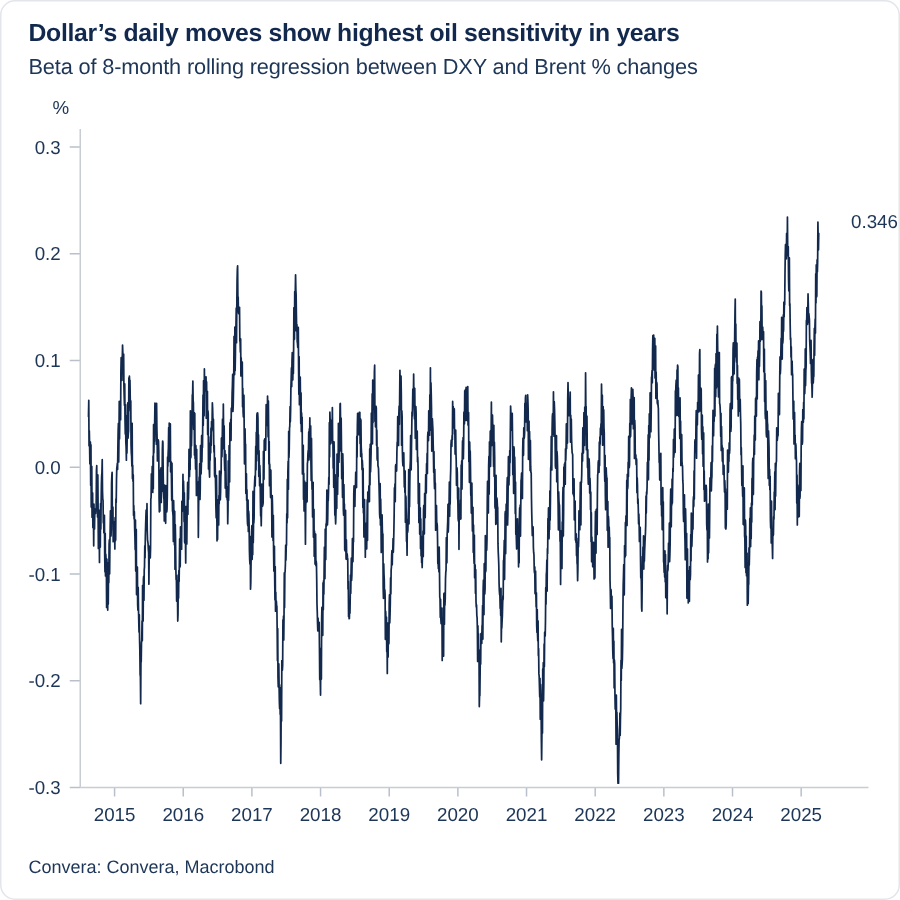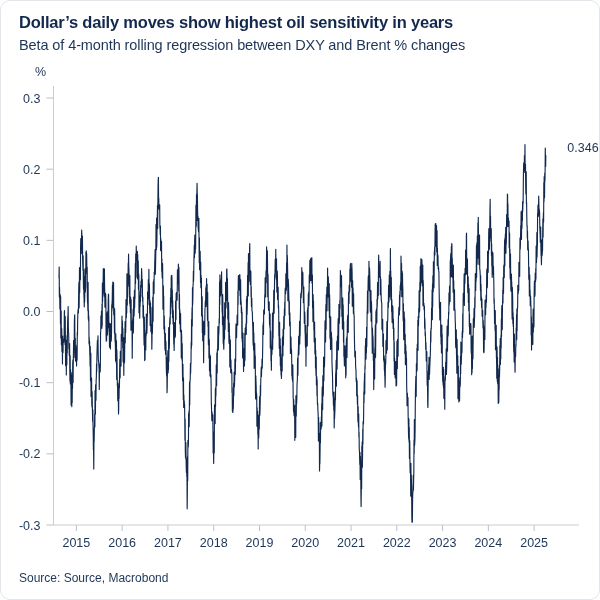--- a/index.html
+++ b/index.html
@@ -94,21 +94,21 @@
     color: #1d3557;
     white-space: nowrap;
   }
 </style>
 </head>
 <body>
 
 <div id="figure">
 
   <div id="title">Dollar’s daily moves show highest oil sensitivity in years</div>
-  <div id="subtitle">Beta of 4-month rolling regression between DXY and Brent % changes</div>
+  <div id="subtitle">Beta of 8-month rolling regression between DXY and Brent % changes</div>
   <div id="unit-label">%</div>
 
   <svg id="plot-svg" width="600" height="600">
     <g id="y-ticks">
         <line x1="45.5" x2="52.5" y1="97" y2="97" class="tick-mark"></line>
         <text x="39.5" y="101.5" class="ytick-label">0.3</text>
         <line x1="45.5" x2="52.5" y1="168.16666666666666" y2="168.16666666666666" class="tick-mark"></line>
         <text x="39.5" y="172.66666666666666" class="ytick-label">0.2</text>
         <line x1="45.5" x2="52.5" y1="239.33333333333331" y2="239.33333333333331" class="tick-mark"></line>
         <text x="39.5" y="243.83333333333331" class="ytick-label">0.1</text>
@@ -147,14 +147,14 @@
       </g>
     <line id="y-axis" class="axis-line" x1="52.5" x2="52.5" y1="85" y2="524"></line>
     <line id="x-axis" class="axis-line" x1="52.5" x2="578" y1="524" y2="524"></line>
     <g id="series-group">
         <path d="M57.99 276.70 L58.18 265.95 L58.36 296.10 L58.54 286.22 L58.73 295.42 L58.91 308.08 L59.09 307.86 L59.27 293.76 L59.46 322.47 L59.64 295.55 L59.82 336.77 L60.01 337.34 L60.19 309.88 L60.37 343.84 L60.56 331.70 L60.74 327.62 L60.92 350.61 L61.11 335.64 L61.29 340.94 L61.47 362.91 L61.65 335.12 L61.84 351.51 L62.02 351.58 L62.20 338.30 L62.39 338.50 L62.57 340.94 L62.75 341.30 L62.94 337.99 L63.12 338.24 L63.30 312.75 L63.49 309.47 L63.67 332.31 L63.85 320.42 L64.03 343.58 L64.22 315.63 L64.40 338.07 L64.58 364.62 L64.77 359.82 L64.95 352.12 L65.13 353.99 L65.32 373.95 L65.50 339.00 L65.68 355.29 L65.87 363.73 L66.05 334.67 L66.23 351.68 L66.41 334.77 L66.60 321.93 L66.78 316.06 L66.96 314.01 L67.15 305.45 L67.33 326.11 L67.51 331.56 L67.70 332.74 L67.88 347.44 L68.06 343.11 L68.25 354.17 L68.43 343.62 L68.61 342.57 L68.80 368.68 L68.98 380.12 L69.16 354.59 L69.34 382.94 L69.53 368.60 L69.71 372.44 L69.89 372.85 L70.08 403.98 L70.26 371.76 L70.44 381.35 L70.63 393.34 L70.81 405.73 L70.99 383.93 L71.18 401.61 L71.36 374.00 L71.54 387.29 L71.72 362.11 L71.91 358.94 L72.09 381.51 L72.27 361.77 L72.46 350.78 L72.64 339.57 L72.82 349.81 L73.01 356.37 L73.19 351.59 L73.37 321.34 L73.56 316.01 L73.74 313.87 L73.92 347.96 L74.10 344.63 L74.29 337.14 L74.47 360.08 L74.65 354.43 L74.84 352.15 L75.02 347.06 L75.20 349.22 L75.39 353.40 L75.57 364.95 L75.75 344.11 L75.94 359.64 L76.12 358.52 L76.30 331.65 L76.48 334.17 L76.67 318.83 L76.85 311.48 L77.03 309.88 L77.22 307.95 L77.40 311.97 L77.58 297.95 L77.77 286.23 L77.95 281.19 L78.13 306.99 L78.32 291.55 L78.50 266.56 L78.68 291.53 L78.87 275.33 L79.05 267.72 L79.23 267.89 L79.41 278.76 L79.60 246.70 L79.78 237.48 L79.96 249.30 L80.15 240.34 L80.33 252.57 L80.51 239.10 L80.70 229.03 L80.88 234.07 L81.06 236.91 L81.25 241.43 L81.43 235.04 L81.61 256.34 L81.79 263.50 L81.98 269.23 L82.16 254.88 L82.34 278.57 L82.53 288.34 L82.71 268.79 L82.89 293.58 L83.08 297.28 L83.26 305.83 L83.44 276.17 L83.63 301.05 L83.81 288.63 L83.99 290.19 L84.17 267.65 L84.36 291.09 L84.54 288.08 L84.72 286.10 L84.91 250.98 L85.09 261.28 L85.27 249.81 L85.46 253.99 L85.64 252.51 L85.82 264.48 L86.01 272.76 L86.19 266.24 L86.37 295.82 L86.55 300.88 L86.74 303.37 L86.92 309.66 L87.10 281.24 L87.29 318.06 L87.47 309.25 L87.65 319.89 L87.84 315.60 L88.02 342.44 L88.20 336.07 L88.39 344.78 L88.57 340.12 L88.75 350.43 L88.94 356.41 L89.12 365.29 L89.30 345.69 L89.48 379.66 L89.67 365.62 L89.85 351.99 L90.03 395.40 L90.22 394.74 L90.40 395.13 L90.58 377.12 L90.77 402.18 L90.95 405.80 L91.13 390.64 L91.32 404.51 L91.50 412.63 L91.68 420.38 L91.86 408.79 L92.05 425.32 L92.23 432.68 L92.41 448.75 L92.60 450.02 L92.78 468.09 L92.96 439.87 L93.15 440.18 L93.33 427.17 L93.51 426.22 L93.70 413.07 L93.88 426.01 L94.06 389.23 L94.24 411.41 L94.43 413.11 L94.61 385.10 L94.79 383.29 L94.98 399.15 L95.16 378.82 L95.34 376.93 L95.53 362.87 L95.71 370.85 L95.89 356.66 L96.08 349.76 L96.26 343.63 L96.44 339.02 L96.62 349.19 L96.81 352.23 L96.99 334.78 L97.17 352.44 L97.36 358.97 L97.54 360.14 L97.72 361.66 L97.91 365.69 L98.09 367.51 L98.27 388.42 L98.46 370.00 L98.64 368.74 L98.82 363.14 L99.01 364.27 L99.19 370.91 L99.37 364.44 L99.55 331.77 L99.74 330.57 L99.92 314.91 L100.10 325.84 L100.29 323.87 L100.47 309.98 L100.65 322.07 L100.84 327.30 L101.02 303.03 L101.20 324.71 L101.39 282.15 L101.57 300.83 L101.75 292.79 L101.93 293.09 L102.12 280.74 L102.30 267.67 L102.48 276.39 L102.67 274.16 L102.85 275.96 L103.03 278.08 L103.22 295.15 L103.40 267.89 L103.58 284.13 L103.77 292.18 L103.95 306.29 L104.13 301.87 L104.31 301.66 L104.50 292.25 L104.68 293.29 L104.86 299.79 L105.05 331.24 L105.23 340.22 L105.41 331.11 L105.60 339.61 L105.78 313.59 L105.96 312.44 L106.15 313.47 L106.33 310.84 L106.51 333.99 L106.69 311.00 L106.88 326.65 L107.06 318.76 L107.24 299.09 L107.43 293.02 L107.61 293.88 L107.79 314.51 L107.98 326.23 L108.16 330.59 L108.34 331.97 L108.53 346.28 L108.71 322.44 L108.89 323.70 L109.08 344.13 L109.26 344.47 L109.44 347.88 L109.62 322.79 L109.81 330.12 L109.99 330.93 L110.17 340.23 L110.36 338.43 L110.54 329.17 L110.72 303.73 L110.91 309.89 L111.09 301.58 L111.27 297.57 L111.46 284.07 L111.64 306.66 L111.82 281.03 L112.00 288.15 L112.19 292.09 L112.37 294.09 L112.55 281.59 L112.74 313.57 L112.92 307.87 L113.10 306.87 L113.29 318.24 L113.47 332.36 L113.65 307.80 L113.84 328.36 L114.02 339.59 L114.20 340.60 L114.38 342.91 L114.57 359.95 L114.75 332.81 L114.93 341.26 L115.12 340.21 L115.30 362.23 L115.48 339.90 L115.67 378.47 L115.85 348.79 L116.03 358.11 L116.22 376.86 L116.40 385.31 L116.58 382.66 L116.76 399.69 L116.95 385.89 L117.13 396.88 L117.31 393.42 L117.50 413.02 L117.68 408.42 L117.86 382.28 L118.05 397.58 L118.23 379.46 L118.41 386.74 L118.60 373.01 L118.78 358.31 L118.96 377.05 L119.15 376.29 L119.33 350.31 L119.51 360.46 L119.69 351.62 L119.88 350.24 L120.06 365.10 L120.24 333.25 L120.43 340.22 L120.61 333.58 L120.79 339.44 L120.98 315.19 L121.16 338.33 L121.34 319.74 L121.53 327.24 L121.71 346.62 L121.89 327.51 L122.07 360.39 L122.26 360.95 L122.44 336.51 L122.62 356.80 L122.81 374.31 L122.99 351.06 L123.17 336.71 L123.36 349.01 L123.54 361.63 L123.72 343.35 L123.91 332.82 L124.09 320.63 L124.27 341.85 L124.45 322.50 L124.64 331.82 L124.82 323.24 L125.00 298.55 L125.19 301.97 L125.37 316.64 L125.55 300.05 L125.74 312.01 L125.92 272.83 L126.10 301.57 L126.29 304.11 L126.47 280.50 L126.65 296.23 L126.83 286.82 L127.02 277.45 L127.20 262.21 L127.38 264.73 L127.57 253.08 L127.75 265.84 L127.93 267.64 L128.12 285.18 L128.30 279.32 L128.48 274.09 L128.67 302.35 L128.85 274.54 L129.03 304.69 L129.22 302.25 L129.40 311.66 L129.58 296.08 L129.76 308.19 L129.95 329.28 L130.13 298.52 L130.31 326.20 L130.50 322.49 L130.68 326.21 L130.86 325.87 L131.05 320.40 L131.23 357.18 L131.41 337.96 L131.60 323.24 L131.78 317.09 L131.96 319.24 L132.14 308.15 L132.33 331.96 L132.51 324.28 L132.69 296.01 L132.88 312.02 L133.06 315.00 L133.24 308.97 L133.43 289.43 L133.61 306.82 L133.79 296.10 L133.98 297.38 L134.16 281.24 L134.34 262.39 L134.52 282.53 L134.71 252.80 L134.89 276.02 L135.07 276.17 L135.26 244.96 L135.44 259.08 L135.62 259.67 L135.81 250.87 L135.99 253.21 L136.17 253.23 L136.36 250.32 L136.54 277.83 L136.72 253.50 L136.90 269.67 L137.09 263.98 L137.27 259.83 L137.45 288.61 L137.64 272.89 L137.82 275.03 L138.00 311.63 L138.19 290.17 L138.37 304.21 L138.55 313.11 L138.74 317.11 L138.92 297.60 L139.10 305.61 L139.29 294.46 L139.47 300.78 L139.65 284.37 L139.83 295.80 L140.02 280.00 L140.20 286.25 L140.38 281.11 L140.57 267.59 L140.75 271.25 L140.93 278.40 L141.12 278.27 L141.30 278.76 L141.48 293.96 L141.67 300.33 L141.85 296.08 L142.03 315.56 L142.21 316.92 L142.40 304.27 L142.58 315.53 L142.76 324.49 L142.95 337.64 L143.13 344.12 L143.31 316.08 L143.50 331.21 L143.68 359.56 L143.86 346.92 L144.05 358.44 L144.23 336.83 L144.41 336.91 L144.59 332.07 L144.78 348.95 L144.96 329.42 L145.14 334.91 L145.33 313.12 L145.51 317.97 L145.69 314.94 L145.88 332.22 L146.06 327.03 L146.24 316.44 L146.43 314.04 L146.61 291.12 L146.79 299.68 L146.97 303.55 L147.16 293.75 L147.34 278.47 L147.52 293.63 L147.71 298.02 L147.89 268.33 L148.07 287.52 L148.26 292.34 L148.44 282.94 L148.62 305.55 L148.81 312.45 L148.99 299.45 L149.17 324.38 L149.36 322.01 L149.54 301.94 L149.72 319.74 L149.90 330.37 L150.09 330.16 L150.27 326.13 L150.45 332.16 L150.64 323.39 L150.82 348.16 L151.00 339.10 L151.19 306.23 L151.37 332.56 L151.55 324.97 L151.74 296.05 L151.92 318.03 L152.10 320.32 L152.28 280.90 L152.47 290.32 L152.65 292.35 L152.83 278.57 L153.02 292.57 L153.20 271.10 L153.38 272.58 L153.57 271.99 L153.75 260.89 L153.93 256.60 L154.12 248.52 L154.30 273.33 L154.48 269.07 L154.66 258.87 L154.85 248.97 L155.03 223.32 L155.21 234.57 L155.40 248.73 L155.58 217.02 L155.76 246.02 L155.95 234.91 L156.13 219.52 L156.31 216.12 L156.50 204.33 L156.68 227.48 L156.86 204.61 L157.04 186.32 L157.23 178.60 L157.41 176.23 L157.59 198.67 L157.78 197.08 L157.96 206.73 L158.14 208.16 L158.33 207.98 L158.51 207.36 L158.69 203.85 L158.88 226.30 L159.06 226.60 L159.24 233.58 L159.43 224.96 L159.61 249.60 L159.79 237.51 L159.97 244.84 L160.16 242.69 L160.34 247.94 L160.52 240.43 L160.71 270.21 L160.89 257.84 L161.07 273.63 L161.26 277.03 L161.44 263.09 L161.62 262.59 L161.81 287.78 L161.99 308.21 L162.17 292.48 L162.35 284.83 L162.54 295.00 L162.72 295.25 L162.90 327.87 L163.09 315.00 L163.27 314.83 L163.45 332.51 L163.64 325.55 L163.82 342.69 L164.00 348.00 L164.19 349.40 L164.37 332.47 L164.55 353.31 L164.73 339.80 L164.92 341.97 L165.10 350.62 L165.28 365.81 L165.47 372.29 L165.65 375.08 L165.83 356.73 L166.02 391.80 L166.20 387.30 L166.38 373.52 L166.57 367.39 L166.75 354.03 L166.93 349.46 L167.11 371.85 L167.30 359.54 L167.48 368.66 L167.66 326.59 L167.85 360.61 L168.03 346.46 L168.21 347.83 L168.40 344.14 L168.58 324.48 L168.76 320.40 L168.95 316.35 L169.13 323.07 L169.31 312.70 L169.50 296.58 L169.68 312.14 L169.86 287.23 L170.04 306.11 L170.23 276.29 L170.41 274.47 L170.59 287.56 L170.78 274.30 L170.96 277.72 L171.14 301.69 L171.33 288.93 L171.51 316.52 L171.69 299.48 L171.88 308.51 L172.06 322.77 L172.24 309.44 L172.42 316.17 L172.61 333.71 L172.79 343.02 L172.97 340.01 L173.16 349.48 L173.34 338.31 L173.52 321.66 L173.71 328.75 L173.89 336.58 L174.07 336.29 L174.26 335.38 L174.44 334.11 L174.62 299.84 L174.80 316.28 L174.99 318.61 L175.17 292.40 L175.35 295.32 L175.54 291.55 L175.72 293.55 L175.90 294.50 L176.09 299.15 L176.27 287.80 L176.45 268.79 L176.64 275.24 L176.82 280.25 L177.00 281.29 L177.18 282.57 L177.37 263.00 L177.55 272.61 L177.73 290.11 L177.92 266.27 L178.10 286.64 L178.28 308.11 L178.47 293.41 L178.65 322.76 L178.83 308.49 L179.02 317.55 L179.20 321.39 L179.38 330.45 L179.57 312.45 L179.75 331.07 L179.93 330.60 L180.11 332.44 L180.30 356.95 L180.48 329.37 L180.66 335.79 L180.85 347.89 L181.03 359.36 L181.21 342.54 L181.40 366.82 L181.58 379.68 L181.76 376.36 L181.95 363.25 L182.13 384.75 L182.31 398.75 L182.49 376.79 L182.68 406.43 L182.86 393.92 L183.04 405.78 L183.23 399.74 L183.41 402.65 L183.59 403.34 L183.78 419.32 L183.96 439.30 L184.14 418.00 L184.33 450.73 L184.51 456.86 L184.69 448.31 L184.87 441.61 L185.06 456.23 L185.24 466.58 L185.42 471.44 L185.61 457.35 L185.79 475.16 L185.97 467.27 L186.16 507.86 L186.34 493.31 L186.52 455.60 L186.71 479.73 L186.89 439.36 L187.07 441.36 L187.25 445.86 L187.44 442.52 L187.62 412.27 L187.80 425.37 L187.99 409.77 L188.17 425.67 L188.35 409.77 L188.54 380.92 L188.72 403.99 L188.90 381.21 L189.09 379.95 L189.27 374.91 L189.45 362.37 L189.64 372.27 L189.82 362.88 L190.00 362.40 L190.18 341.52 L190.37 347.46 L190.55 318.57 L190.73 344.14 L190.92 313.79 L191.10 306.53 L191.28 325.11 L191.47 286.53 L191.65 304.04 L191.83 298.13 L192.02 284.49 L192.20 283.16 L192.38 270.12 L192.56 280.16 L192.75 272.11 L192.93 258.34 L193.11 252.36 L193.30 244.20 L193.48 256.68 L193.66 239.66 L193.85 234.05 L194.03 246.78 L194.21 252.22 L194.40 236.24 L194.58 247.95 L194.76 230.31 L194.94 204.13 L195.13 222.84 L195.31 225.27 L195.49 193.39 L195.68 219.43 L195.86 193.71 L196.04 182.26 L196.23 192.00 L196.41 195.44 L196.59 208.87 L196.78 219.67 L196.96 215.34 L197.14 226.76 L197.32 227.98 L197.51 230.69 L197.69 225.75 L197.87 217.27 L198.06 244.37 L198.24 261.78 L198.42 236.80 L198.61 268.77 L198.79 251.63 L198.97 250.37 L199.16 250.35 L199.34 267.47 L199.52 281.38 L199.71 260.95 L199.89 286.67 L200.07 274.32 L200.25 281.85 L200.44 277.16 L200.62 314.99 L200.80 307.38 L200.99 310.14 L201.17 295.86 L201.35 331.75 L201.54 314.61 L201.72 339.64 L201.90 333.41 L202.09 319.82 L202.27 331.86 L202.45 339.78 L202.63 361.78 L202.82 335.90 L203.00 332.95 L203.18 320.86 L203.37 332.47 L203.55 329.81 L203.73 333.57 L203.92 308.16 L204.10 306.88 L204.28 301.64 L204.47 299.37 L204.65 299.54 L204.83 286.95 L205.01 305.51 L205.20 284.95 L205.38 295.02 L205.56 277.62 L205.75 303.49 L205.93 286.74 L206.11 282.95 L206.30 307.98 L206.48 319.34 L206.66 291.27 L206.85 312.62 L207.03 325.21 L207.21 321.91 L207.39 343.66 L207.58 320.65 L207.76 320.59 L207.94 357.01 L208.13 350.39 L208.31 338.56 L208.49 369.79 L208.68 353.13 L208.86 361.72 L209.04 375.02 L209.23 374.95 L209.41 355.08 L209.59 376.05 L209.78 373.15 L209.96 374.53 L210.14 384.77 L210.32 401.62 L210.51 406.92 L210.69 414.45 L210.87 419.66 L211.06 411.11 L211.24 419.47 L211.42 418.77 L211.61 419.22 L211.79 413.88 L211.97 430.62 L212.16 451.99 L212.34 431.17 L212.52 453.10 L212.70 462.37 L212.89 432.06 L213.07 444.65 L213.25 451.73 L213.44 411.36 L213.62 403.90 L213.80 417.85 L213.99 415.67 L214.17 422.57 L214.35 387.63 L214.54 405.52 L214.72 386.20 L214.90 394.93 L215.08 379.83 L215.27 363.81 L215.45 370.31 L215.63 384.74 L215.82 351.72 L216.00 364.96 L216.18 371.98 L216.37 348.30 L216.55 349.99 L216.73 345.01 L216.92 325.69 L217.10 337.31 L217.28 348.90 L217.46 345.33 L217.65 331.47 L217.83 332.88 L218.01 326.58 L218.20 317.23 L218.38 321.91 L218.56 280.80 L218.75 303.43 L218.93 273.81 L219.11 279.71 L219.30 286.34 L219.48 294.86 L219.66 289.98 L219.85 279.16 L220.03 280.06 L220.21 283.89 L220.39 292.19 L220.58 270.75 L220.76 294.34 L220.94 293.25 L221.13 310.99 L221.31 304.74 L221.49 323.80 L221.68 293.65 L221.86 301.68 L222.04 326.01 L222.23 342.33 L222.41 315.48 L222.59 343.48 L222.77 348.27 L222.96 341.02 L223.14 333.85 L223.32 327.03 L223.51 337.85 L223.69 301.74 L223.87 322.93 L224.06 328.45 L224.24 311.32 L224.42 316.67 L224.61 281.22 L224.79 285.55 L224.97 307.08 L225.15 297.41 L225.34 289.36 L225.52 285.44 L225.70 268.26 L225.89 267.97 L226.07 283.07 L226.25 299.58 L226.44 277.68 L226.62 294.30 L226.80 318.06 L226.99 317.51 L227.17 314.56 L227.35 330.51 L227.53 301.65 L227.72 310.59 L227.90 338.72 L228.08 342.50 L228.27 322.03 L228.45 338.55 L228.63 335.07 L228.82 365.73 L229.00 359.84 L229.18 366.32 L229.37 339.16 L229.55 362.70 L229.73 371.71 L229.92 358.84 L230.10 370.13 L230.28 371.90 L230.46 368.30 L230.65 370.75 L230.83 371.66 L231.01 391.58 L231.20 386.61 L231.38 410.02 L231.56 402.24 L231.75 411.45 L231.93 411.31 L232.11 400.95 L232.30 407.86 L232.48 397.40 L232.66 382.37 L232.84 394.50 L233.03 381.03 L233.21 371.12 L233.39 386.00 L233.58 382.45 L233.76 372.89 L233.94 358.10 L234.13 365.33 L234.31 373.37 L234.49 360.55 L234.68 360.09 L234.86 328.37 L235.04 322.95 L235.22 331.24 L235.41 334.17 L235.59 336.58 L235.77 324.60 L235.96 324.73 L236.14 313.99 L236.32 318.37 L236.51 322.32 L236.69 323.98 L236.87 289.97 L237.06 303.69 L237.24 282.56 L237.42 274.56 L237.60 279.65 L237.79 275.09 L237.97 280.48 L238.15 288.83 L238.34 283.78 L238.52 273.87 L238.70 288.39 L238.89 273.84 L239.07 294.74 L239.25 278.04 L239.44 303.29 L239.62 278.88 L239.80 296.93 L239.99 300.44 L240.17 301.62 L240.35 311.99 L240.53 305.92 L240.72 309.09 L240.90 337.18 L241.08 311.24 L241.27 340.82 L241.45 333.87 L241.63 356.95 L241.82 339.91 L242.00 332.02 L242.18 351.18 L242.37 348.74 L242.55 370.47 L242.73 349.20 L242.91 359.61 L243.10 347.70 L243.28 361.16 L243.46 364.95 L243.65 348.25 L243.83 332.20 L244.01 359.20 L244.20 327.03 L244.38 328.46 L244.56 333.69 L244.75 329.39 L244.93 322.83 L245.11 323.29 L245.29 333.36 L245.48 298.28 L245.66 322.22 L245.84 295.25 L246.03 313.59 L246.21 308.16 L246.39 300.43 L246.58 274.38 L246.76 295.12 L246.94 280.35 L247.13 261.58 L247.31 294.83 L247.49 252.47 L247.67 280.64 L247.86 253.86 L248.04 271.91 L248.22 265.43 L248.41 265.88 L248.59 246.93 L248.77 242.48 L248.96 279.91 L249.14 273.37 L249.32 283.57 L249.51 270.50 L249.69 269.85 L249.87 271.14 L250.06 295.82 L250.24 285.82 L250.42 304.70 L250.60 305.94 L250.79 297.16 L250.97 309.66 L251.15 310.15 L251.34 311.36 L251.52 318.27 L251.70 323.03 L251.89 331.26 L252.07 341.37 L252.25 344.39 L252.44 321.48 L252.62 348.94 L252.80 331.81 L252.98 343.76 L253.17 367.31 L253.35 354.25 L253.53 358.85 L253.72 342.27 L253.90 352.46 L254.08 355.98 L254.27 355.07 L254.45 390.97 L254.63 397.89 L254.82 374.84 L255.00 381.90 L255.18 385.45 L255.36 397.83 L255.55 392.17 L255.73 395.61 L255.91 425.24 L256.10 406.50 L256.28 411.29 L256.46 410.66 L256.65 410.40 L256.83 433.25 L257.01 420.49 L257.20 448.00 L257.38 414.41 L257.56 428.90 L257.74 436.93 L257.93 419.27 L258.11 428.28 L258.29 427.85 L258.48 401.15 L258.66 395.50 L258.84 414.29 L259.03 408.72 L259.21 400.81 L259.39 384.26 L259.58 394.82 L259.76 378.91 L259.94 377.27 L260.13 368.72 L260.31 366.11 L260.49 375.50 L260.67 366.84 L260.86 367.35 L261.04 358.07 L261.22 367.23 L261.41 360.57 L261.59 352.85 L261.77 342.09 L261.96 324.22 L262.14 329.78 L262.32 321.61 L262.51 333.40 L262.69 309.85 L262.87 308.81 L263.05 313.02 L263.24 309.76 L263.42 313.05 L263.60 300.54 L263.79 293.78 L263.97 295.54 L264.15 276.73 L264.34 281.83 L264.52 281.80 L264.70 295.95 L264.89 275.68 L265.07 269.77 L265.25 281.86 L265.43 265.14 L265.62 245.91 L265.80 258.84 L265.98 271.94 L266.17 260.71 L266.35 249.82 L266.53 261.44 L266.72 295.83 L266.90 272.83 L267.08 276.66 L267.27 299.60 L267.45 307.00 L267.63 309.54 L267.81 307.44 L268.00 301.83 L268.18 300.89 L268.36 312.43 L268.55 323.64 L268.73 312.53 L268.91 327.10 L269.10 313.07 L269.28 347.09 L269.46 329.57 L269.65 330.40 L269.83 344.88 L270.01 359.84 L270.20 356.56 L270.38 369.17 L270.56 345.40 L270.74 354.00 L270.93 352.70 L271.11 343.31 L271.29 337.35 L271.48 312.00 L271.66 348.21 L271.84 333.07 L272.03 336.79 L272.21 320.65 L272.39 310.73 L272.58 305.96 L272.76 289.35 L272.94 308.51 L273.12 312.19 L273.31 298.36 L273.49 285.85 L273.67 273.69 L273.86 276.47 L274.04 269.84 L274.22 258.33 L274.41 259.76 L274.59 265.93 L274.77 248.35 L274.96 267.66 L275.14 267.32 L275.32 278.24 L275.50 257.88 L275.69 279.25 L275.87 291.08 L276.05 272.23 L276.24 270.08 L276.42 274.45 L276.60 298.61 L276.79 288.83 L276.97 296.22 L277.15 286.34 L277.34 306.91 L277.52 303.82 L277.70 310.10 L277.88 334.70 L278.07 324.43 L278.25 347.31 L278.43 325.85 L278.62 321.35 L278.80 355.01 L278.98 338.97 L279.17 337.51 L279.35 364.60 L279.53 344.84 L279.72 369.54 L279.90 356.63 L280.08 373.93 L280.27 370.88 L280.45 377.39 L280.63 368.63 L280.81 369.98 L281.00 353.08 L281.18 370.00 L281.36 338.88 L281.55 335.95 L281.73 347.57 L281.91 354.88 L282.10 327.97 L282.28 336.49 L282.46 344.06 L282.65 326.46 L282.83 315.40 L283.01 320.15 L283.19 327.64 L283.38 308.13 L283.56 314.88 L283.74 301.27 L283.93 314.60 L284.11 290.15 L284.29 287.03 L284.48 287.09 L284.66 292.68 L284.84 272.86 L285.03 285.37 L285.21 278.24 L285.39 289.15 L285.57 262.19 L285.76 280.51 L285.94 244.18 L286.12 285.77 L286.31 254.21 L286.49 261.48 L286.67 271.10 L286.86 299.70 L287.04 285.96 L287.22 278.07 L287.41 281.89 L287.59 285.14 L287.77 294.30 L287.95 301.60 L288.14 313.85 L288.32 300.10 L288.50 318.96 L288.69 324.82 L288.87 311.88 L289.05 322.20 L289.24 321.14 L289.42 352.47 L289.60 345.78 L289.79 338.30 L289.97 336.07 L290.15 347.76 L290.34 347.77 L290.52 349.38 L290.70 358.49 L290.88 374.60 L291.07 372.60 L291.25 378.07 L291.43 365.08 L291.62 380.16 L291.80 363.81 L291.98 377.42 L292.17 396.91 L292.35 398.11 L292.53 410.52 L292.72 398.50 L292.90 411.80 L293.08 414.75 L293.26 410.34 L293.45 411.60 L293.63 404.36 L293.81 439.32 L294.00 410.70 L294.18 433.27 L294.36 436.19 L294.55 423.41 L294.73 436.36 L294.91 394.90 L295.10 394.50 L295.28 415.11 L295.46 394.99 L295.64 402.51 L295.83 398.17 L296.01 384.84 L296.19 380.52 L296.38 379.09 L296.56 357.42 L296.74 358.80 L296.93 374.15 L297.11 355.43 L297.29 351.37 L297.48 346.81 L297.66 335.22 L297.84 353.72 L298.02 348.68 L298.21 335.71 L298.39 334.10 L298.57 320.43 L298.76 343.08 L298.94 328.38 L299.12 335.04 L299.31 317.89 L299.49 311.64 L299.67 295.32 L299.86 292.38 L300.04 294.46 L300.22 296.64 L300.41 289.33 L300.59 292.13 L300.77 266.64 L300.95 278.56 L301.14 270.00 L301.32 283.32 L301.50 271.21 L301.69 284.25 L301.87 271.54 L302.05 288.32 L302.24 286.02 L302.42 301.68 L302.60 295.92 L302.79 285.72 L302.97 300.81 L303.15 306.61 L303.33 322.50 L303.52 322.24 L303.70 310.86 L303.88 314.46 L304.07 331.18 L304.25 332.92 L304.43 344.73 L304.62 346.43 L304.80 324.48 L304.98 365.21 L305.17 335.01 L305.35 339.61 L305.53 336.33 L305.71 337.15 L305.90 345.07 L306.08 332.33 L306.26 344.87 L306.45 309.02 L306.63 313.12 L306.81 306.21 L307.00 324.96 L307.18 305.82 L307.36 292.84 L307.55 303.94 L307.73 290.82 L307.91 304.80 L308.09 295.03 L308.28 273.82 L308.46 275.84 L308.64 281.57 L308.83 259.51 L309.01 260.94 L309.19 259.20 L309.38 258.59 L309.56 279.31 L309.74 257.32 L309.93 275.92 L310.11 262.34 L310.29 276.35 L310.48 279.38 L310.66 260.34 L310.84 256.67 L311.02 282.28 L311.21 274.75 L311.39 274.07 L311.57 306.73 L311.76 296.68 L311.94 320.57 L312.12 293.69 L312.31 305.08 L312.49 299.79 L312.67 311.97 L312.86 329.10 L313.04 328.68 L313.22 341.01 L313.40 335.83 L313.59 321.13 L313.77 340.07 L313.95 352.91 L314.14 350.95 L314.32 337.23 L314.50 367.12 L314.69 349.00 L314.87 368.24 L315.05 374.53 L315.24 355.72 L315.42 384.11 L315.60 377.77 L315.78 375.65 L315.97 394.57 L316.15 378.76 L316.33 399.84 L316.52 403.78 L316.70 402.29 L316.88 409.36 L317.07 410.76 L317.25 418.18 L317.43 439.96 L317.62 416.25 L317.80 431.35 L317.98 421.52 L318.16 436.99 L318.35 434.16 L318.53 470.02 L318.71 461.95 L318.90 462.79 L319.08 447.99 L319.26 432.17 L319.45 441.69 L319.63 421.38 L319.81 427.62 L320.00 423.13 L320.18 428.00 L320.36 416.46 L320.55 415.19 L320.73 402.69 L320.91 425.06 L321.09 392.59 L321.28 385.82 L321.46 398.09 L321.64 408.74 L321.83 374.81 L322.01 381.51 L322.19 395.04 L322.38 391.42 L322.56 356.11 L322.74 380.26 L322.93 379.10 L323.11 360.61 L323.29 364.69 L323.47 365.82 L323.66 358.48 L323.84 334.02 L324.02 319.89 L324.21 332.08 L324.39 334.98 L324.57 340.97 L324.76 309.89 L324.94 303.32 L325.12 328.34 L325.31 293.64 L325.49 295.17 L325.67 303.44 L325.85 286.44 L326.04 309.85 L326.22 295.72 L326.40 293.62 L326.59 267.00 L326.77 296.02 L326.95 279.76 L327.14 287.37 L327.32 275.73 L327.50 284.15 L327.69 288.27 L327.87 293.87 L328.05 309.84 L328.23 282.61 L328.42 316.52 L328.60 293.79 L328.78 304.08 L328.97 336.72 L329.15 337.94 L329.33 321.13 L329.52 348.52 L329.70 315.85 L329.88 347.95 L330.07 330.92 L330.25 331.01 L330.43 332.60 L330.62 336.81 L330.80 337.28 L330.98 361.10 L331.16 367.06 L331.35 370.93 L331.53 375.70 L331.71 387.51 L331.90 392.96 L332.08 395.34 L332.26 395.70 L332.45 404.51 L332.63 401.26 L332.81 409.35 L333.00 391.18 L333.18 426.87 L333.36 415.31 L333.54 417.73 L333.73 412.93 L333.91 409.82 L334.09 401.97 L334.28 396.23 L334.46 398.75 L334.64 372.80 L334.83 372.46 L335.01 367.71 L335.19 359.19 L335.38 385.23 L335.56 366.43 L335.74 341.74 L335.92 339.97 L336.11 368.05 L336.29 349.39 L336.47 335.04 L336.66 340.07 L336.84 343.62 L337.02 323.79 L337.21 317.49 L337.39 348.94 L337.57 341.86 L337.76 323.05 L337.94 303.45 L338.12 319.33 L338.30 322.32 L338.49 312.38 L338.67 316.32 L338.85 299.38 L339.04 307.30 L339.22 288.42 L339.40 269.67 L339.59 274.32 L339.77 275.75 L339.95 285.74 L340.14 281.65 L340.32 277.27 L340.50 274.62 L340.69 291.03 L340.87 315.26 L341.05 310.70 L341.23 309.49 L341.42 327.88 L341.60 296.93 L341.78 298.68 L341.97 321.47 L342.15 303.71 L342.33 314.48 L342.52 341.31 L342.70 320.41 L342.88 355.21 L343.07 351.11 L343.25 359.04 L343.43 364.96 L343.61 363.81 L343.80 354.69 L343.98 344.86 L344.16 354.31 L344.35 363.62 L344.53 360.44 L344.71 376.85 L344.90 361.78 L345.08 374.12 L345.26 344.84 L345.45 337.54 L345.63 350.14 L345.81 335.75 L345.99 356.41 L346.18 337.09 L346.36 319.44 L346.54 318.32 L346.73 314.42 L346.91 328.06 L347.09 315.50 L347.28 331.34 L347.46 299.45 L347.64 291.10 L347.83 302.65 L348.01 302.37 L348.19 284.31 L348.37 291.30 L348.56 290.71 L348.74 287.61 L348.92 267.99 L349.11 275.10 L349.29 264.32 L349.47 262.50 L349.66 280.30 L349.84 276.33 L350.02 267.72 L350.21 268.64 L350.39 270.97 L350.57 286.13 L350.76 262.25 L350.94 266.46 L351.12 272.85 L351.30 305.20 L351.49 297.07 L351.67 279.66 L351.85 302.49 L352.04 286.72 L352.22 299.89 L352.40 312.61 L352.59 292.64 L352.77 309.94 L352.95 313.91 L353.14 314.13 L353.32 331.26 L353.50 341.37 L353.68 348.28 L353.87 355.96 L354.05 352.03 L354.23 350.03 L354.42 350.79 L354.60 363.99 L354.78 367.49 L354.97 368.76 L355.15 378.71 L355.33 380.87 L355.52 376.98 L355.70 394.69 L355.88 389.76 L356.06 379.67 L356.25 394.94 L356.43 403.49 L356.61 394.25 L356.80 415.96 L356.98 420.66 L357.16 405.42 L357.35 421.97 L357.53 426.31 L357.71 412.93 L357.90 435.93 L358.08 431.35 L358.26 448.25 L358.44 449.80 L358.63 456.48 L358.81 463.46 L358.99 451.25 L359.18 478.43 L359.36 455.24 L359.54 459.50 L359.73 468.87 L359.91 492.93 L360.09 505.57 L360.28 488.42 L360.46 480.13 L360.64 487.63 L360.83 444.96 L361.01 457.69 L361.19 440.80 L361.37 466.20 L361.56 454.52 L361.74 428.33 L361.92 443.32 L362.11 420.48 L362.29 423.22 L362.47 422.97 L362.66 412.49 L362.84 390.79 L363.02 401.65 L363.21 381.87 L363.39 380.10 L363.57 372.33 L363.75 393.01 L363.94 364.80 L364.12 368.14 L364.30 344.71 L364.49 351.21 L364.67 337.65 L364.85 341.94 L365.04 358.09 L365.22 338.28 L365.40 351.96 L365.59 326.29 L365.77 345.68 L365.95 332.64 L366.13 311.31 L366.32 308.99 L366.50 289.86 L366.68 305.13 L366.87 312.29 L367.05 286.39 L367.23 276.94 L367.42 274.70 L367.60 275.68 L367.78 288.20 L367.97 260.22 L368.15 279.31 L368.33 289.83 L368.51 266.80 L368.70 271.95 L368.88 280.17 L369.06 291.14 L369.25 309.44 L369.43 311.09 L369.61 298.09 L369.80 301.74 L369.98 289.49 L370.16 320.13 L370.35 299.99 L370.53 302.85 L370.71 310.16 L370.90 326.96 L371.08 335.20 L371.26 352.20 L371.44 326.93 L371.63 333.09 L371.81 335.63 L371.99 335.65 L372.18 345.81 L372.36 359.79 L372.54 356.91 L372.73 388.61 L372.91 364.65 L373.09 352.94 L373.28 358.15 L373.46 365.19 L373.64 377.94 L373.82 347.08 L374.01 357.00 L374.19 329.88 L374.37 323.87 L374.56 356.18 L374.74 340.77 L374.92 310.47 L375.11 323.43 L375.29 308.47 L375.47 315.41 L375.66 307.40 L375.84 321.78 L376.02 298.22 L376.20 305.89 L376.39 297.72 L376.57 281.62 L376.75 297.95 L376.94 288.62 L377.12 290.40 L377.30 294.44 L377.49 265.18 L377.67 254.03 L377.85 264.06 L378.04 274.13 L378.22 276.10 L378.40 269.44 L378.58 272.82 L378.77 265.03 L378.95 268.16 L379.13 260.39 L379.32 293.69 L379.50 275.92 L379.68 284.66 L379.87 278.35 L380.05 291.49 L380.23 296.98 L380.42 300.81 L380.60 301.40 L380.78 302.14 L380.97 328.21 L381.15 320.73 L381.33 325.99 L381.51 329.83 L381.70 318.22 L381.88 345.55 L382.06 335.37 L382.25 344.96 L382.43 333.03 L382.61 358.97 L382.80 356.71 L382.98 360.72 L383.16 354.93 L383.35 369.27 L383.53 357.91 L383.71 374.45 L383.89 375.48 L384.08 386.12 L384.26 378.25 L384.44 360.53 L384.63 363.63 L384.81 358.88 L384.99 339.57 L385.18 344.24 L385.36 344.30 L385.54 352.16 L385.73 332.80 L385.91 320.55 L386.09 342.42 L386.27 348.91 L386.46 321.22 L386.64 320.52 L386.82 315.50 L387.01 301.30 L387.19 300.98 L387.37 306.32 L387.56 284.26 L387.74 298.41 L387.92 301.02 L388.11 292.97 L388.29 274.08 L388.47 275.20 L388.65 295.88 L388.84 270.35 L389.02 288.10 L389.20 285.20 L389.39 247.53 L389.57 270.14 L389.75 269.94 L389.94 298.79 L390.12 289.97 L390.30 276.34 L390.49 295.68 L390.67 310.65 L390.85 298.82 L391.04 317.04 L391.22 321.75 L391.40 321.74 L391.58 304.78 L391.77 305.51 L391.95 309.96 L392.13 327.58 L392.32 317.92 L392.50 322.74 L392.68 338.68 L392.87 327.12 L393.05 360.03 L393.23 340.78 L393.42 373.48 L393.60 357.09 L393.78 366.40 L393.96 366.04 L394.15 376.81 L394.33 367.03 L394.51 362.53 L394.70 360.52 L394.88 370.84 L395.06 384.96 L395.25 384.86 L395.43 364.69 L395.61 384.11 L395.80 354.14 L395.98 339.99 L396.16 358.39 L396.34 367.74 L396.53 338.53 L396.71 339.26 L396.89 340.58 L397.08 355.28 L397.26 329.24 L397.44 315.73 L397.63 314.53 L397.81 307.43 L397.99 306.05 L398.18 306.71 L398.36 313.82 L398.54 293.78 L398.72 309.32 L398.91 290.42 L399.09 295.18 L399.27 284.45 L399.46 288.90 L399.64 281.55 L399.82 287.37 L400.01 255.07 L400.19 266.58 L400.37 288.60 L400.56 262.43 L400.74 295.80 L400.92 277.25 L401.11 270.07 L401.29 292.56 L401.47 272.18 L401.65 284.33 L401.84 287.77 L402.02 312.59 L402.20 319.78 L402.39 302.57 L402.57 329.05 L402.75 338.75 L402.94 332.82 L403.12 310.89 L403.30 315.97 L403.49 317.81 L403.67 317.75 L403.85 352.58 L404.03 348.02 L404.22 333.26 L404.40 363.80 L404.58 343.28 L404.77 345.86 L404.95 354.79 L405.13 350.43 L405.32 357.78 L405.50 357.34 L405.68 385.58 L405.87 392.58 L406.05 404.64 L406.23 391.84 L406.41 392.84 L406.60 403.81 L406.78 397.32 L406.96 396.63 L407.15 415.58 L407.33 422.64 L407.51 432.69 L407.70 438.03 L407.88 417.94 L408.06 440.88 L408.25 426.44 L408.43 457.53 L408.61 438.97 L408.79 441.58 L408.98 463.20 L409.16 471.70 L409.34 471.43 L409.53 467.25 L409.71 495.08 L409.89 462.33 L410.08 483.08 L410.26 473.84 L410.44 481.82 L410.63 485.72 L410.81 514.62 L410.99 521.15 L411.18 512.89 L411.36 521.15 L411.54 503.08 L411.72 492.58 L411.91 490.94 L412.09 486.55 L412.27 474.35 L412.46 489.14 L412.64 477.39 L412.82 471.49 L413.01 439.19 L413.19 452.57 L413.37 418.57 L413.56 444.61 L413.74 441.79 L413.92 438.62 L414.10 428.55 L414.29 405.21 L414.47 389.18 L414.65 382.97 L414.84 375.34 L415.02 395.69 L415.20 395.16 L415.39 362.69 L415.57 369.19 L415.75 370.46 L415.94 347.30 L416.12 369.29 L416.30 342.96 L416.48 348.41 L416.67 346.39 L416.85 319.32 L417.03 349.33 L417.22 315.24 L417.40 324.96 L417.58 323.31 L417.77 307.19 L417.95 316.58 L418.13 289.94 L418.32 291.42 L418.50 310.83 L418.68 308.67 L418.86 281.28 L419.05 290.74 L419.23 265.19 L419.41 289.78 L419.60 280.06 L419.78 264.25 L419.96 257.59 L420.15 278.19 L420.33 277.90 L420.51 281.63 L420.70 261.18 L420.88 258.59 L421.06 264.05 L421.25 284.75 L421.43 266.34 L421.61 280.71 L421.79 264.10 L421.98 304.64 L422.16 279.25 L422.34 283.74 L422.53 303.93 L422.71 302.38 L422.89 302.30 L423.08 308.64 L423.26 304.80 L423.44 305.50 L423.63 327.36 L423.81 317.60 L423.99 322.40 L424.17 334.41 L424.36 331.64 L424.54 338.44 L424.72 348.20 L424.91 341.69 L425.09 348.02 L425.27 359.92 L425.46 355.76 L425.64 353.75 L425.82 350.60 L426.01 370.72 L426.19 384.19 L426.37 382.67 L426.55 386.34 L426.74 404.07 L426.92 406.47 L427.10 390.43 L427.29 370.05 L427.47 378.43 L427.65 363.78 L427.84 377.09 L428.02 356.26 L428.20 378.34 L428.39 357.77 L428.57 373.25 L428.75 366.49 L428.93 362.17 L429.12 357.51 L429.30 354.22 L429.48 348.58 L429.67 329.78 L429.85 340.91 L430.03 327.07 L430.22 328.40 L430.40 323.10 L430.58 307.27 L430.77 315.18 L430.95 303.07 L431.13 288.83 L431.32 318.75 L431.50 282.72 L431.68 305.75 L431.86 274.85 L432.05 287.96 L432.23 290.75 L432.41 260.83 L432.60 268.44 L432.78 274.26 L432.96 286.81 L433.15 272.42 L433.33 250.68 L433.51 250.05 L433.70 246.08 L433.88 254.10 L434.06 232.11 L434.24 222.81 L434.43 229.31 L434.61 223.73 L434.79 222.48 L434.98 242.52 L435.16 245.80 L435.34 237.15 L435.53 224.58 L435.71 250.95 L435.89 241.77 L436.08 229.60 L436.26 264.53 L436.44 247.11 L436.62 262.53 L436.81 253.89 L436.99 254.95 L437.17 267.55 L437.36 268.43 L437.54 265.89 L437.72 269.63 L437.91 271.19 L438.09 286.33 L438.27 296.31 L438.46 307.27 L438.64 303.98 L438.82 319.00 L439.00 312.90 L439.19 304.64 L439.37 307.72 L439.55 301.24 L439.74 335.54 L439.92 327.54 L440.10 343.03 L440.29 328.96 L440.47 352.04 L440.65 331.00 L440.84 324.11 L441.02 345.23 L441.20 333.53 L441.39 373.69 L441.57 373.77 L441.75 380.49 L441.93 375.88 L442.12 383.70 L442.30 366.29 L442.48 386.86 L442.67 368.68 L442.85 397.34 L443.03 393.80 L443.22 387.59 L443.40 398.04 L443.58 382.88 L443.77 408.24 L443.95 379.96 L444.13 375.88 L444.31 379.44 L444.50 373.13 L444.68 361.14 L444.86 362.80 L445.05 365.40 L445.23 347.76 L445.41 373.43 L445.60 368.32 L445.78 360.51 L445.96 335.42 L446.15 325.09 L446.33 341.66 L446.51 350.10 L446.69 332.76 L446.88 335.81 L447.06 318.48 L447.24 334.34 L447.43 321.21 L447.61 311.19 L447.79 313.36 L447.98 291.93 L448.16 303.91 L448.34 301.64 L448.53 285.14 L448.71 292.44 L448.89 286.96 L449.07 300.51 L449.26 259.63 L449.44 261.42 L449.62 255.95 L449.81 252.45 L449.99 276.00 L450.17 275.15 L450.36 245.70 L450.54 249.89 L450.72 242.47 L450.91 243.48 L451.09 275.79 L451.27 257.60 L451.46 276.51 L451.64 272.58 L451.82 267.21 L452.00 280.07 L452.19 291.21 L452.37 264.18 L452.55 291.45 L452.74 279.78 L452.92 309.28 L453.10 296.38 L453.29 296.16 L453.47 288.76 L453.65 306.68 L453.84 308.78 L454.02 309.94 L454.20 319.60 L454.38 322.02 L454.57 341.32 L454.75 346.60 L454.93 345.08 L455.12 342.38 L455.30 328.91 L455.48 352.95 L455.67 359.77 L455.85 372.15 L456.03 338.31 L456.22 346.95 L456.40 371.52 L456.58 367.50 L456.76 354.65 L456.95 397.71 L457.13 388.59 L457.31 364.99 L457.50 392.71 L457.68 379.45 L457.86 400.97 L458.05 399.43 L458.23 385.88 L458.41 382.28 L458.60 399.80 L458.78 376.85 L458.96 380.63 L459.14 385.44 L459.33 381.91 L459.51 355.40 L459.69 372.78 L459.88 341.01 L460.06 342.49 L460.24 363.25 L460.43 356.11 L460.61 352.29 L460.79 341.88 L460.98 351.61 L461.16 332.99 L461.34 330.14 L461.53 336.60 L461.71 312.85 L461.89 331.63 L462.07 306.15 L462.26 293.21 L462.44 292.06 L462.62 294.47 L462.81 300.43 L462.99 281.06 L463.17 272.71 L463.36 304.44 L463.54 279.29 L463.72 273.29 L463.91 282.19 L464.09 267.23 L464.27 272.57 L464.45 271.45 L464.64 249.00 L464.82 273.60 L465.00 261.79 L465.19 264.82 L465.37 234.64 L465.55 232.13 L465.74 272.88 L465.92 257.77 L466.10 267.68 L466.29 257.82 L466.47 258.62 L466.65 285.17 L466.83 291.75 L467.02 275.56 L467.20 275.99 L467.38 301.49 L467.57 283.55 L467.75 309.80 L467.93 307.53 L468.12 287.52 L468.30 325.37 L468.48 312.97 L468.67 333.14 L468.85 322.34 L469.03 330.48 L469.21 323.62 L469.40 332.65 L469.58 327.16 L469.76 322.54 L469.95 325.28 L470.13 348.51 L470.31 352.35 L470.50 338.76 L470.68 373.64 L470.86 341.92 L471.05 371.45 L471.23 335.12 L471.41 367.49 L471.60 346.83 L471.78 337.41 L471.96 357.62 L472.14 338.14 L472.33 317.63 L472.51 326.43 L472.69 320.52 L472.88 317.58 L473.06 307.45 L473.24 326.21 L473.43 318.42 L473.61 316.80 L473.79 296.23 L473.98 306.66 L474.16 288.61 L474.34 272.58 L474.52 274.29 L474.71 289.50 L474.89 276.99 L475.07 280.02 L475.26 274.21 L475.44 244.57 L475.62 276.29 L475.81 243.33 L475.99 241.68 L476.17 263.27 L476.36 234.82 L476.54 257.66 L476.72 256.78 L476.90 221.88 L477.09 236.57 L477.27 216.40 L477.45 230.83 L477.64 251.88 L477.82 255.23 L478.00 263.61 L478.19 251.39 L478.37 234.08 L478.55 234.03 L478.74 267.97 L478.92 268.44 L479.10 270.93 L479.28 276.00 L479.47 289.83 L479.65 274.52 L479.83 299.26 L480.02 283.35 L480.20 295.32 L480.38 296.27 L480.57 306.00 L480.75 306.96 L480.93 297.74 L481.12 315.21 L481.30 312.43 L481.48 310.84 L481.67 309.29 L481.85 321.23 L482.03 327.06 L482.21 319.44 L482.40 325.03 L482.58 351.01 L482.76 340.19 L482.95 351.69 L483.13 348.42 L483.31 327.35 L483.50 335.60 L483.68 324.94 L483.86 338.49 L484.05 299.03 L484.23 299.32 L484.41 299.45 L484.59 313.74 L484.78 300.45 L484.96 306.48 L485.14 294.19 L485.33 301.37 L485.51 298.70 L485.69 272.29 L485.88 268.15 L486.06 275.87 L486.24 286.62 L486.43 283.23 L486.61 250.64 L486.79 250.10 L486.97 264.38 L487.16 271.35 L487.34 253.35 L487.52 252.90 L487.71 231.77 L487.89 227.57 L488.07 248.70 L488.26 237.60 L488.44 248.02 L488.62 238.92 L488.81 221.55 L488.99 207.37 L489.17 198.35 L489.35 235.90 L489.54 215.02 L489.72 237.04 L489.90 236.73 L490.09 240.44 L490.27 227.80 L490.45 254.46 L490.64 242.54 L490.82 265.11 L491.00 252.95 L491.19 276.34 L491.37 251.10 L491.55 251.06 L491.74 257.17 L491.92 251.95 L492.10 266.05 L492.28 273.20 L492.47 265.22 L492.65 274.81 L492.83 281.48 L493.02 302.20 L493.20 297.46 L493.38 309.24 L493.57 322.55 L493.75 315.92 L493.93 322.05 L494.12 329.75 L494.30 309.60 L494.48 348.48 L494.66 333.07 L494.85 348.88 L495.03 335.25 L495.21 324.27 L495.40 356.38 L495.58 357.99 L495.76 377.29 L495.95 345.78 L496.13 349.76 L496.31 380.60 L496.50 356.33 L496.68 382.79 L496.86 378.33 L497.04 367.81 L497.23 402.42 L497.41 381.23 L497.59 376.19 L497.78 401.32 L497.96 389.11 L498.14 388.39 L498.33 364.18 L498.51 375.62 L498.69 366.55 L498.88 344.60 L499.06 363.32 L499.24 337.63 L499.42 363.40 L499.61 346.28 L499.79 358.07 L499.97 334.46 L500.16 347.00 L500.34 317.97 L500.52 335.49 L500.71 308.02 L500.89 304.53 L501.07 314.30 L501.26 328.59 L501.44 306.04 L501.62 300.21 L501.81 289.13 L501.99 301.91 L502.17 276.41 L502.35 290.44 L502.54 292.36 L502.72 264.74 L502.90 273.06 L503.09 263.68 L503.27 276.41 L503.45 247.69 L503.64 238.81 L503.82 264.91 L504.00 237.11 L504.19 239.35 L504.37 232.91 L504.55 241.07 L504.73 226.27 L504.92 252.16 L505.10 227.75 L505.28 243.29 L505.47 233.49 L505.65 213.49 L505.83 226.51 L506.02 225.57 L506.20 223.57 L506.38 193.00 L506.57 193.68 L506.75 212.33 L506.93 202.93 L507.11 225.33 L507.30 222.14 L507.48 217.07 L507.66 223.28 L507.85 222.40 L508.03 220.09 L508.21 246.79 L508.40 243.52 L508.58 231.71 L508.76 266.70 L508.95 248.15 L509.13 274.68 L509.31 278.22 L509.49 252.78 L509.68 275.22 L509.86 288.14 L510.04 290.29 L510.23 288.12 L510.41 273.18 L510.59 280.69 L510.78 282.19 L510.96 307.16 L511.14 317.97 L511.33 286.16 L511.51 291.61 L511.69 297.55 L511.88 322.43 L512.06 311.88 L512.24 325.29 L512.42 316.57 L512.61 345.35 L512.79 351.01 L512.97 338.24 L513.16 360.93 L513.34 333.12 L513.52 352.32 L513.71 354.58 L513.89 363.88 L514.07 371.27 L514.26 351.72 L514.44 355.97 L514.62 355.43 L514.80 343.59 L514.99 345.27 L515.17 327.03 L515.35 329.84 L515.54 313.61 L515.72 338.74 L515.90 307.85 L516.09 329.67 L516.27 311.50 L516.45 307.36 L516.64 306.59 L516.82 284.25 L517.00 285.05 L517.18 292.54 L517.37 290.28 L517.55 289.55 L517.73 289.20 L517.92 261.25 L518.10 271.07 L518.28 275.04 L518.47 271.23 L518.65 275.43 L518.83 251.17 L519.02 236.88 L519.20 248.22 L519.38 244.80 L519.56 235.37 L519.75 224.52 L519.93 237.04 L520.11 210.53 L520.30 236.53 L520.48 238.37 L520.66 216.42 L520.85 227.79 L521.03 225.07 L521.21 208.98 L521.40 219.59 L521.58 200.49 L521.76 210.23 L521.95 200.57 L522.13 202.21 L522.31 183.43 L522.49 169.55 L522.68 162.07 L522.86 164.06 L523.04 171.14 L523.23 171.49 L523.41 154.61 L523.59 164.04 L523.78 169.41 L523.96 143.68 L524.14 167.28 L524.33 167.20 L524.51 163.40 L524.69 184.13 L524.87 192.90 L525.06 183.20 L525.24 170.89 L525.42 202.67 L525.61 201.57 L525.79 215.51 L525.97 225.25 L526.16 224.47 L526.34 236.99 L526.52 230.16 L526.71 248.82 L526.89 247.68 L527.07 239.76 L527.25 247.56 L527.44 248.91 L527.62 263.77 L527.80 278.33 L527.99 271.77 L528.17 266.35 L528.35 294.99 L528.54 286.92 L528.72 273.93 L528.90 293.26 L529.09 289.24 L529.27 304.78 L529.45 294.74 L529.63 296.06 L529.82 303.37 L530.00 306.53 L530.18 334.34 L530.37 315.78 L530.55 348.94 L530.73 322.40 L530.92 326.89 L531.10 332.90 L531.28 334.23 L531.47 343.53 L531.65 328.91 L531.83 343.18 L532.02 314.32 L532.20 307.98 L532.38 330.92 L532.56 307.77 L532.75 309.97 L532.93 325.96 L533.11 298.03 L533.30 284.73 L533.48 280.03 L533.66 290.91 L533.85 295.10 L534.03 293.04 L534.21 272.08 L534.40 276.48 L534.58 280.52 L534.76 267.25 L534.94 278.12 L535.13 245.05 L535.31 255.23 L535.49 261.48 L535.68 255.75 L535.86 231.65 L536.04 255.98 L536.23 246.01 L536.41 243.62 L536.59 212.63 L536.78 214.10 L536.96 204.01 L537.14 207.13 L537.32 215.33 L537.51 209.37 L537.69 194.98 L537.87 202.08 L538.06 213.86 L538.24 208.02 L538.42 210.08 L538.61 212.01 L538.79 225.74 L538.97 230.07 L539.16 234.32 L539.34 241.28 L539.52 230.73 L539.70 225.95 L539.89 245.92 L540.07 254.05 L540.25 255.36 L540.44 263.79 L540.62 255.76 L540.80 244.19 L540.99 238.77 L541.17 254.35 L541.35 250.18 L541.54 249.86 L541.72 229.73 L541.90 217.84 L542.09 235.90 L542.27 217.80 L542.45 211.66 L542.63 221.01 L542.82 181.57 L543.00 200.83 L543.18 175.57 L543.37 195.01 L543.55 196.77 L543.73 172.19 L543.92 180.29 L544.10 173.37 L544.28 147.02 L544.47 159.93 L544.65 165.54 L544.83 154.52 L545.01 NaN L545.20 NaN L545.38 NaN L545.56 NaN L545.75 NaN L545.93 NaN L546.11 NaN L546.30 NaN L546.48 NaN L546.66 NaN L546.85 NaN L547.03 NaN L547.21 NaN L547.39 NaN L547.58 NaN L547.76 NaN L547.94 NaN L548.13 NaN L548.31 NaN L548.49 NaN L548.68 NaN L548.86 NaN L549.04 NaN L549.23 NaN L549.41 NaN L549.59 NaN L549.77 NaN L549.96 NaN L550.14 NaN L550.32 NaN L550.51 NaN L550.69 NaN L550.87 NaN L551.06 NaN L551.24 NaN L551.42 NaN L551.61 NaN L551.79 NaN L551.97 NaN L552.16 NaN L552.34 147.53" stroke="#12294d" class="series-path"></path>
       </g>
   </svg>
 
   <div id="last-value" style="left: 566.338px; top: 139.528px;">0.346</div>
 
-  <div id="source">Source: Source, Macrobond</div>
+  <div id="source">Convera: Convera, Macrobond</div>
 </div>
 
 </body></html>

